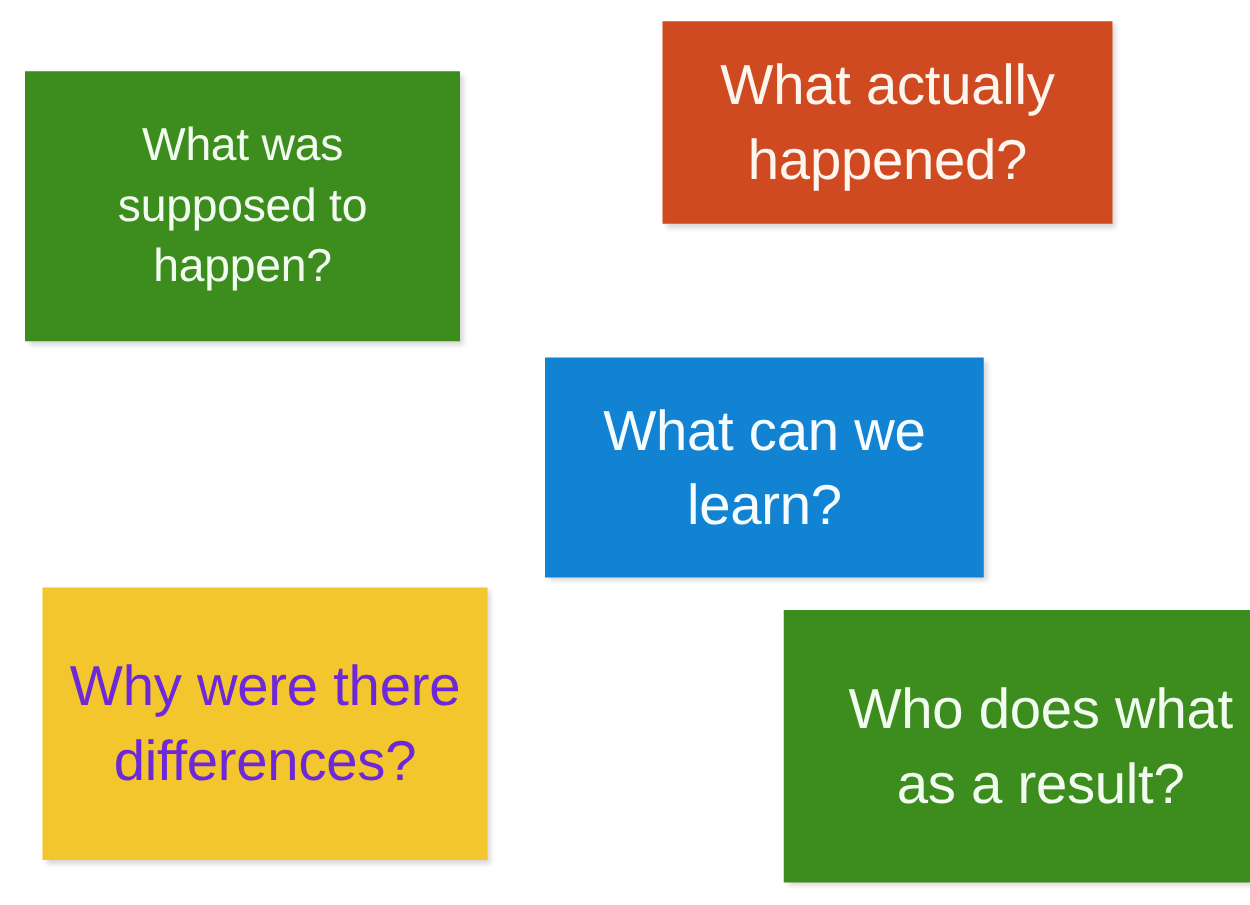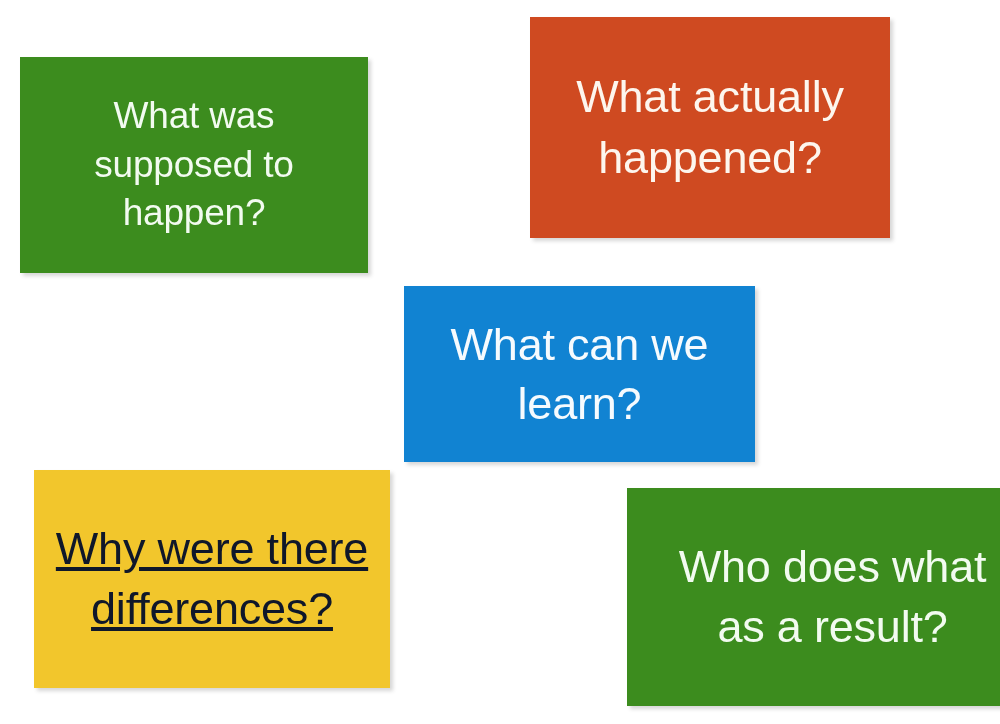--- a/index.html
+++ b/index.html
@@ -41,21 +41,21 @@
   }
   #box-supposed-to-happen .qtext {
     color: #F2FBF0;
     font-size: 37px;
     line-height: 1.32;
   }
 
   
   #box-actually-happened {
     left: 530px; top: 17px;
-    width: 360px; height: 221px;
+    width: 360px; height: 162px;
     background: #CF4A21;
   }
   #box-actually-happened .qtext {
     color: #FDF6EE;
     font-size: 45px;
     line-height: 1.34;
   }
 
   
   #box-what-can-we-learn {
@@ -102,27 +102,27 @@
     <span class="qtext" style="color: rgb(242, 251, 240);">What was
 supposed to
 happen?</span>
   </div>
 
   <div class="qbox" id="box-actually-happened" style="background: rgb(207, 74, 33);">
     <span class="qtext" style="color: rgb(253, 246, 238);">What actually
 happened?</span>
   </div>
 
-  <div class="qbox" id="box-what-can-we-learn" style="background: rgb(17, 131, 210);">
+  <div class="qbox" id="box-what-can-we-learn" style="background: rgb(17, 131, 210); margin-left: 32px;">
     <span class="qtext" style="color: rgb(246, 251, 254);">What can we
 learn?</span>
   </div>
 
   <div class="qbox" id="box-why-differences" style="background: rgb(242, 198, 44);">
-    <span class="qtext" style="color: #0f172a; text-decoration: underline;">Why were there
+    <span class="qtext" style="color: #6d28d9;">Why were there
 differences?</span>
   </div>
 
   <div class="qbox" id="box-who-does-what" style="background: rgb(60, 140, 30);">
     <span class="qtext" style="color: rgb(242, 251, 240);">Who does what
 as a result?</span>
   </div>
 
 </div>
 

